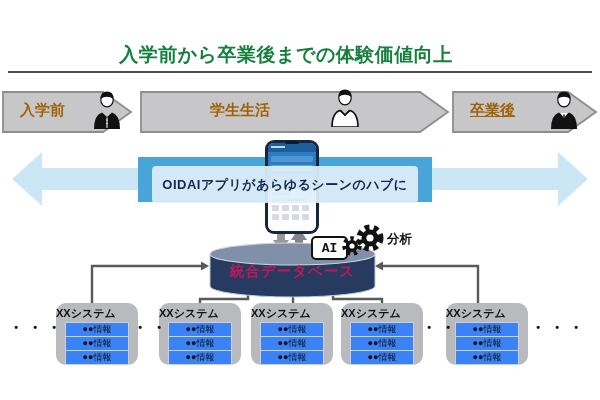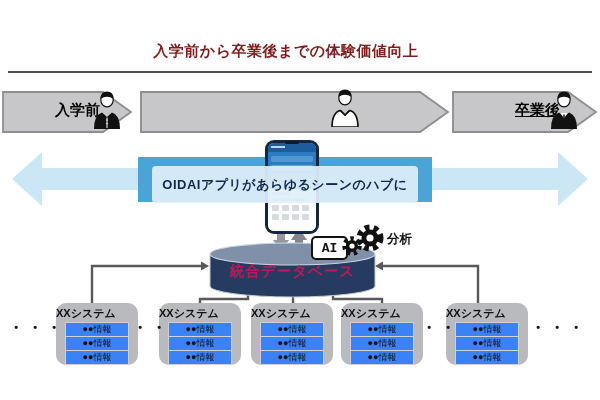--- a/index.html
+++ b/index.html
@@ -2,24 +2,24 @@
 <html><head>
 <meta charset="utf-8">
 <style>
   html,body{margin:0;padding:0;background:#e9e9e9;}
   .canvas{
     position:relative;width:600px;height:400px;background:#ffffff;
     font-family:"Liberation Sans","DejaVu Sans",sans-serif;overflow:hidden;margin:0 auto;
   }
   .abs{position:absolute;}
   
-  .title{top:42px;left:0;width:572px;text-align:center;font-size:15px;font-weight:bold;color:#7f1d1d;letter-spacing:.5px;}
+  .title{top:42px;left:0;width:572px;text-align:center;font-size:19px;font-weight:bold;color:#15803d;letter-spacing:.5px;}
   .title-rule{top:71px;left:8px;width:584px;height:2px;background:#4d4d4d;}
   
-  .stage-label{top:101px;height:22px;font-size:15px;font-weight:bold;color:#000000;text-align:right;z-index:3;}
+  .stage-label{top:101px;height:22px;font-size:15px;font-weight:bold;color:#a16207;text-align:left;z-index:3;}
   
   .band-rect{top:157px;left:138px;width:294px;height:45px;background:#49a4d8;z-index:4;}
   .banner-box{top:166px;left:152px;width:266px;height:37px;background:rgba(223,239,250,0.92);
     border-radius:4px;z-index:6;display:flex;align-items:center;justify-content:center;
     font-size:13px;font-weight:bold;color:#12284b;letter-spacing:.5px;}
   
   .phone{top:140px;left:265px;width:54px;height:94px;background:#17263f;border-radius:9px;z-index:5;padding:0;}
   .phone .screen{position:absolute;top:3px;left:3px;right:3px;bottom:3px;border-radius:6px;overflow:hidden;background:#fff;}
   .p-top{position:absolute;top:0;left:0;right:0;height:46px;background:#2c7cc2;}
   .p-head{position:absolute;top:0;left:0;right:0;height:9px;background:#1d5d9c;}
@@ -55,20 +55,21 @@
 
   <div class="abs title">入学前から卒業後までの体験価値向上</div>
   <div class="abs title-rule"></div>
 
   <svg class="abs z2" style="top:88px;left:0;" width="600" height="48" viewBox="0 0 600 48">
     <polygon points="3,4 103,4 131,24 103,44 3,44" fill="#c7c7c9" stroke="#8d8d8f" stroke-width="1.8"></polygon>
     <polygon points="141,4 420,4 448,24 420,44 141,44" fill="#c7c7c9" stroke="#8d8d8f" stroke-width="1.8"></polygon>
     <polygon points="453,4 568,4 596,24 568,44 453,44" fill="#c7c7c9" stroke="#8d8d8f" stroke-width="1.8"></polygon>
   </svg>
   <div class="abs stage-label" style="left:20px;width:80px;">入学前</div>
+  <div class="abs stage-label" style="left:210px;width:150px;">学生生活</div>
   <div class="abs stage-label" style="left:470px;width:90px;text-decoration:underline;">卒業後</div>
 
   <svg class="abs z3" style="top:89px;left:90px;" width="34" height="40" viewBox="0 0 34 40">
     <ellipse cx="17" cy="11" rx="6.2" ry="6.8" fill="#fff" stroke="#111" stroke-width="1.2"></ellipse>
     <path d="M10.4 10 Q10.6 2.6 17 2.6 Q23.4 2.6 23.6 10 Q17 5.6 10.4 10 Z" fill="#111"></path>
     <path d="M4 40 Q4 26 12 23.5 L17 28 L22 23.5 Q30 26 30 40 Z" fill="#111"></path>
     <rect x="16.5" y="28.5" width="1" height="10.5" fill="#fff"></rect>
     <circle cx="17" cy="31" r="0.7" fill="#fff"></circle>
       <circle cx="17" cy="34.5" r="0.7" fill="#fff"></circle>
   </svg>

